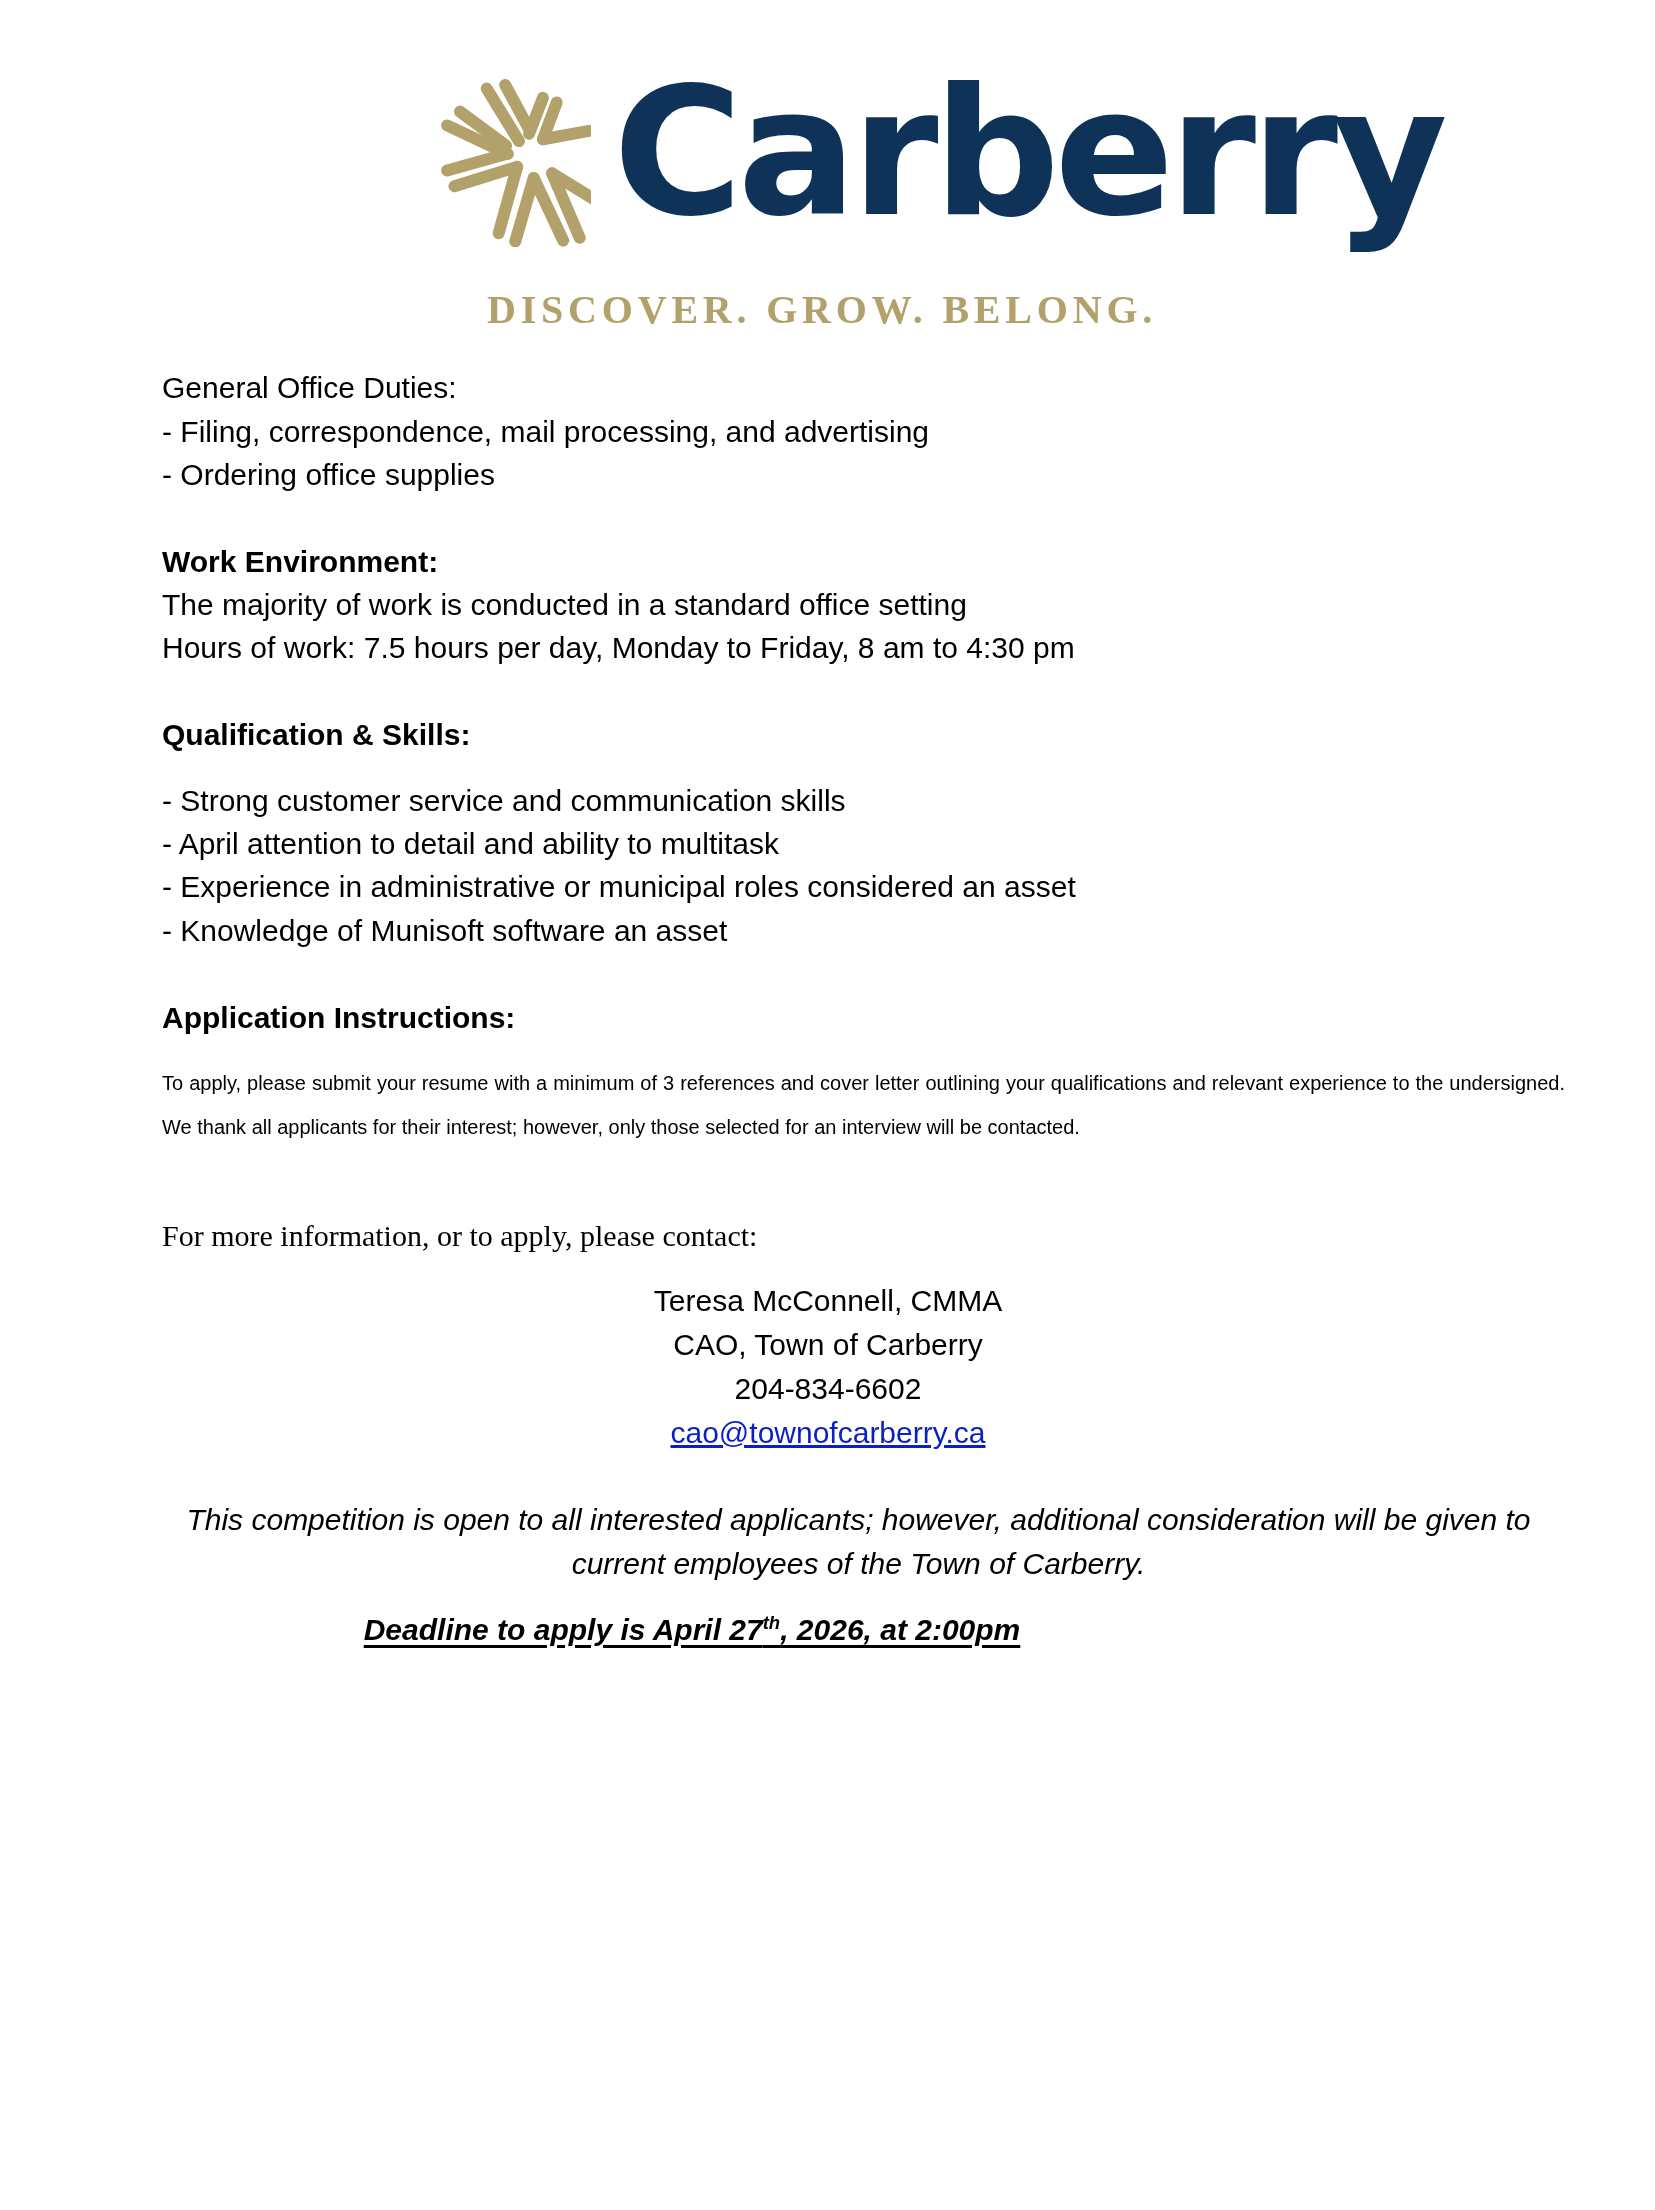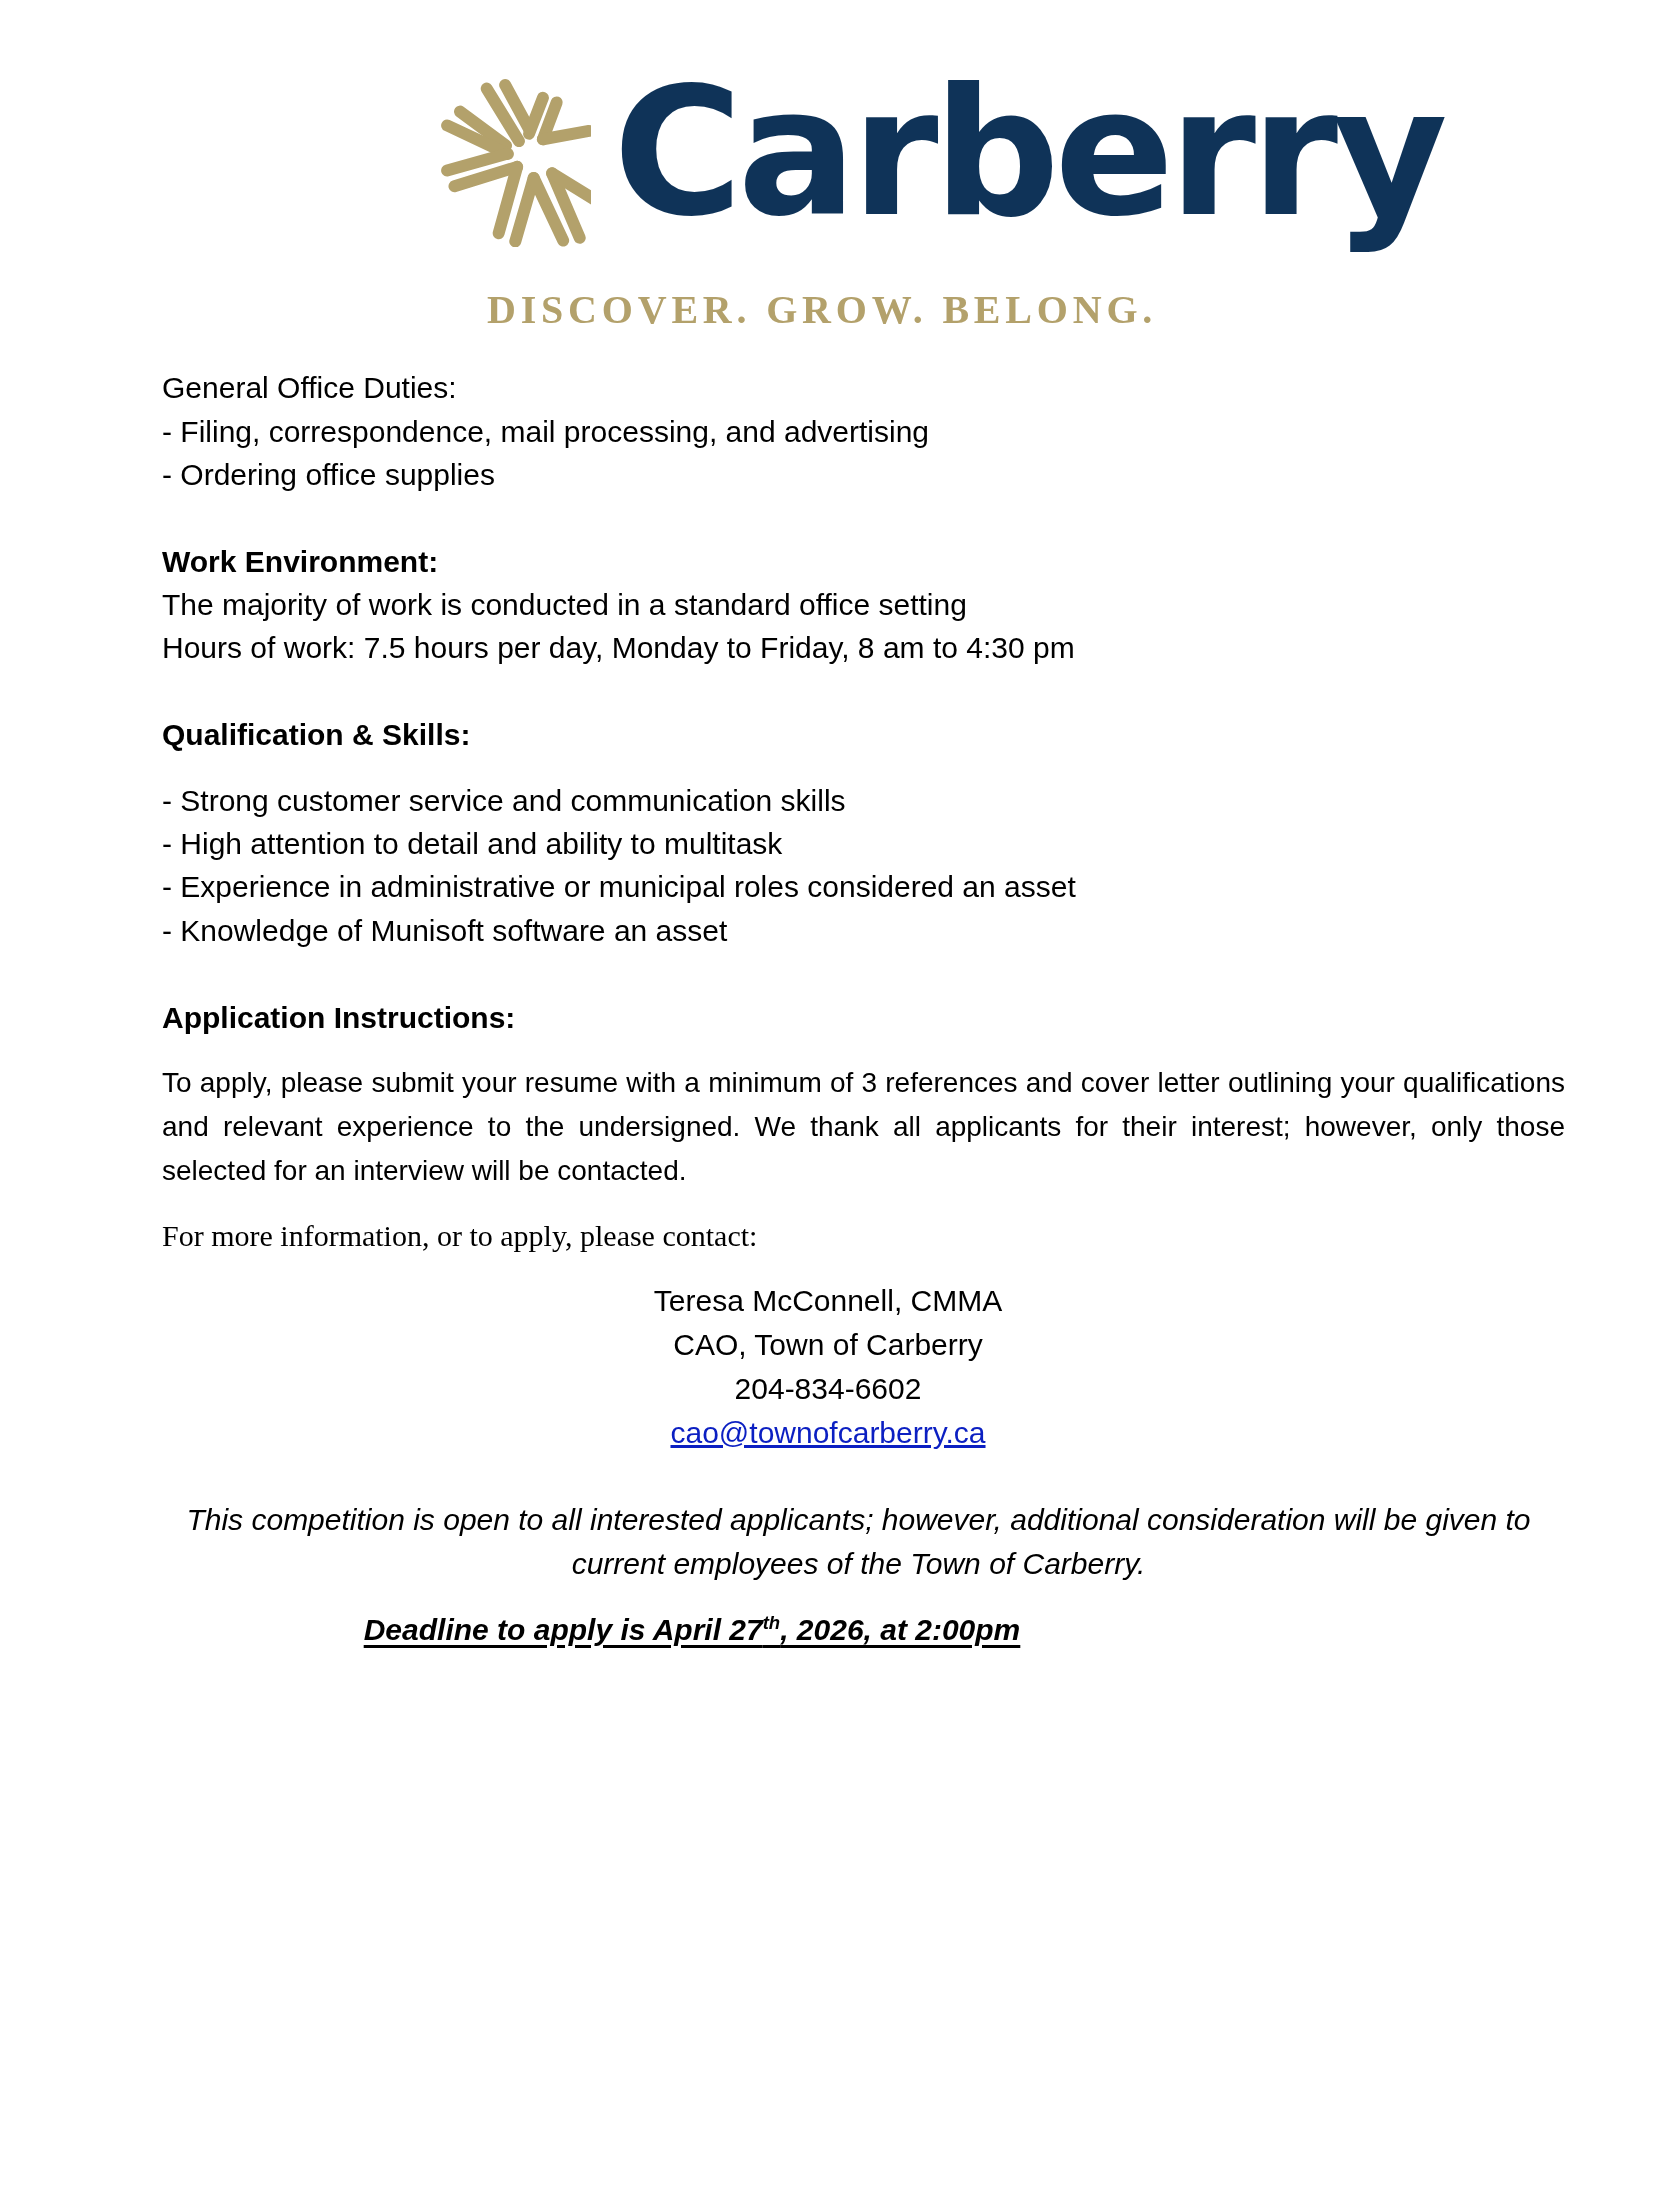--- a/index.html
+++ b/index.html
@@ -6,21 +6,21 @@
   body { width:1656px; height:2210px; position:relative; overflow:hidden;
          font-family:"Liberation Sans", sans-serif; color:#000; }
   .abs { position:absolute; }
   .logo-mark { left:434px; top:72px; width:157px; height:175px; }
   .logo-word { left:613px; top:65px; font-family:"DejaVu Sans", sans-serif; font-weight:bold;
                font-size:177px; line-height:1; color:#0f3358; letter-spacing:-5.5px; }
   .tagline { left:487px; top:290px; font-family:Liberation Serif, serif; font-weight:bold;
              font-size:40px; line-height:1; color:#b3a16b; letter-spacing:4.8px; white-space:nowrap; }
   .line { position:absolute; left:162px; font-size:30px; line-height:37px; white-space:nowrap; }
   .bold { font-weight:bold; }
-  .para { position:absolute; left:162px; width:1403px; font-size:28px; line-height:44px; text-align:justify; }
+  .para { position:absolute; left:162px; width:1403px; font-size:20px; line-height:44px; text-align:justify; }
   .center-block { position:absolute; left:0; width:1656px; text-align:center; font-size:30px; line-height:44px; }
   .center-block div { height:44px; }
   .email { color:#0b1fc2; text-decoration:underline; cursor:pointer; }
   .italic-block { position:absolute; left:157px; width:1403px; text-align:center; font-style:italic;
                   font-size:30px; line-height:44px; }
   .deadline { position:absolute; left:0; width:1384px; text-align:center; font-size:30px;
               font-weight:bold; font-style:italic; line-height:37px; }
   .deadline span.u { text-decoration:underline; text-decoration-thickness:2.8px; text-underline-offset:4.6px; }
   sup { font-size:18.5px; line-height:0; }
 </style>
@@ -55,21 +55,21 @@
 <div class="line" style="top:369px;">General Office Duties:</div>
 <div class="line" style="top:413px;">- Filing, correspondence, mail processing, and advertising</div>
 <div class="line" style="top:456px;">- Ordering office supplies</div>
 
 <div class="line bold" style="top:543px;">Work Environment:</div>
 <div class="line" style="top:586px;">The majority of work is conducted in a standard office setting</div>
 <div class="line" style="top:629px;">Hours of work: 7.5 hours per day, Monday to Friday, 8 am to 4:30 pm</div>
 
 <div class="line bold" style="top:716px;">Qualification &amp; Skills:</div>
 <div class="line" style="top:782px;">- Strong customer service and communication skills</div>
-<div class="line" style="top:825px;">- High attention to detail and ability to multitask</div>
+<div class="line" style="top:825px;">- April attention to detail and ability to multitask</div>
 <div class="line" style="top:868px;">- Experience in administrative or municipal roles considered an asset</div>
 <div class="line" style="top:912px;">- Knowledge of Munisoft software an asset</div>
 
 <div class="line bold" style="top:999px;">Application Instructions:</div>
 <div class="para" style="top:1061px;">To apply, please submit your resume with a minimum of 3 references and cover letter outlining your qualifications and relevant experience to the undersigned. We thank all applicants for their interest; however, only those selected for an interview will be contacted.</div>
 <div class="line" style="top:1217px;font-family:Liberation Serif, serif;">For more information, or to apply, please contact:</div>
 
 <div class="center-block" style="top:1279px;">
   <div>Teresa McConnell, CMMA</div>
   <div>CAO, Town of Carberry</div>

